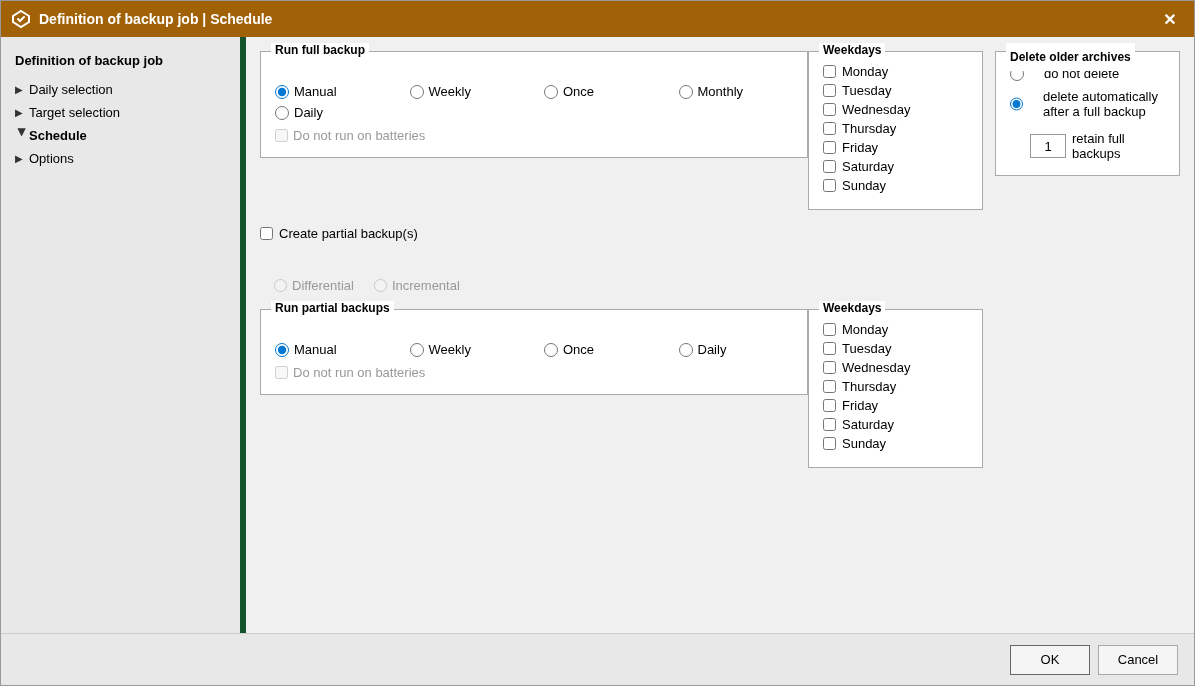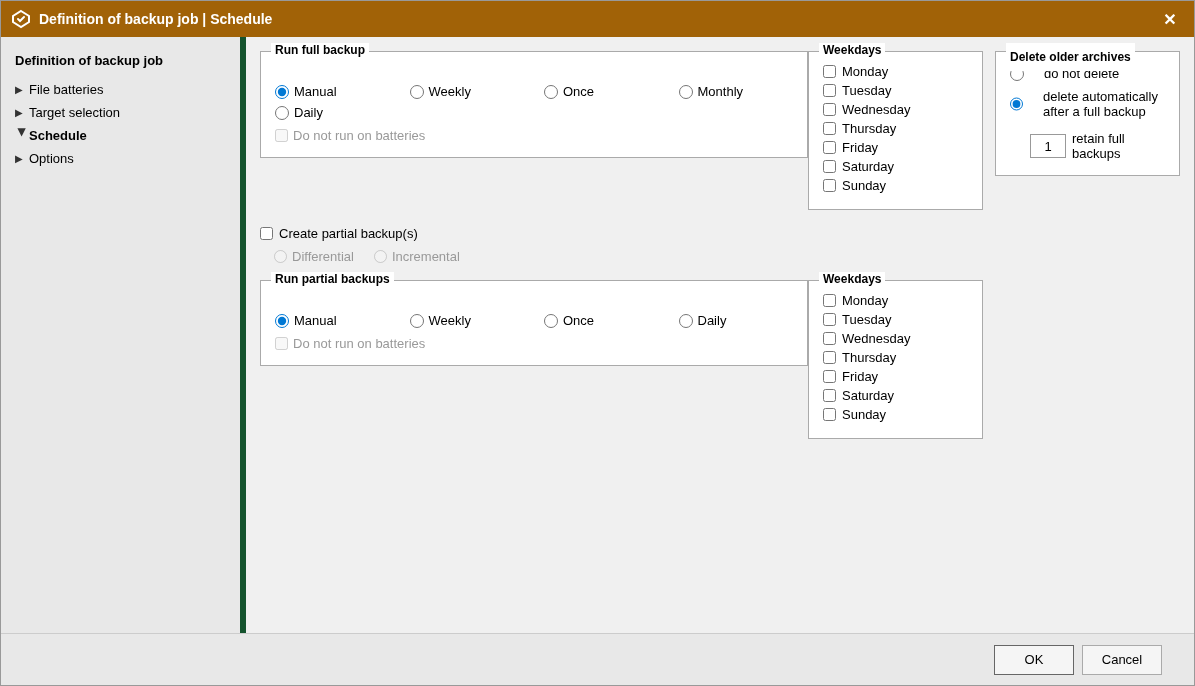--- a/index.html
+++ b/index.html
@@ -282,30 +282,31 @@
       gap: 20px;
       font-size: 13px;
       padding: 4px 0 4px 14px;
     }
 
     .diff-row .disabled-radio {
       color: #999;
       display: flex;
       align-items: center;
       gap: 5px;
+      margin-top: 29px;
     }
 
     .dialog-footer {
       background: #e8e8e8;
       border-top: 1px solid #ccc;
       height: 52px;
       display: flex;
       align-items: center;
       justify-content: flex-end;
-      padding: 0 32px;
+      padding: 0 16px;
       gap: 8px;
       flex-shrink: 0;
     }
 
     .btn {
       min-width: 80px;
       height: 30px;
       padding: 0 16px;
       border: 1px solid #aaa;
       background: #f5f5f5;
@@ -338,21 +339,21 @@
     <span class="titlebar-title">Definition of backup job | Schedule</span>
     <div class="titlebar-close">✕</div>
   </div>
 
   <div class="dialog-body">
 
     <div class="sidebar">
       <div class="sidebar-title">Definition of backup job</div>
       <div class="sidebar-item">
         <span class="sidebar-arrow">▶</span>
-        <span>File batteries</span>
+        <span>Daily selection</span>
       </div>
       <div class="sidebar-item">
         <span class="sidebar-arrow">▶</span>
         <span>Target selection</span>
       </div>
       <div class="sidebar-item active">
         <span class="sidebar-arrow open">▶</span>
         <span>Schedule</span>
       </div>
       <div class="sidebar-item">

